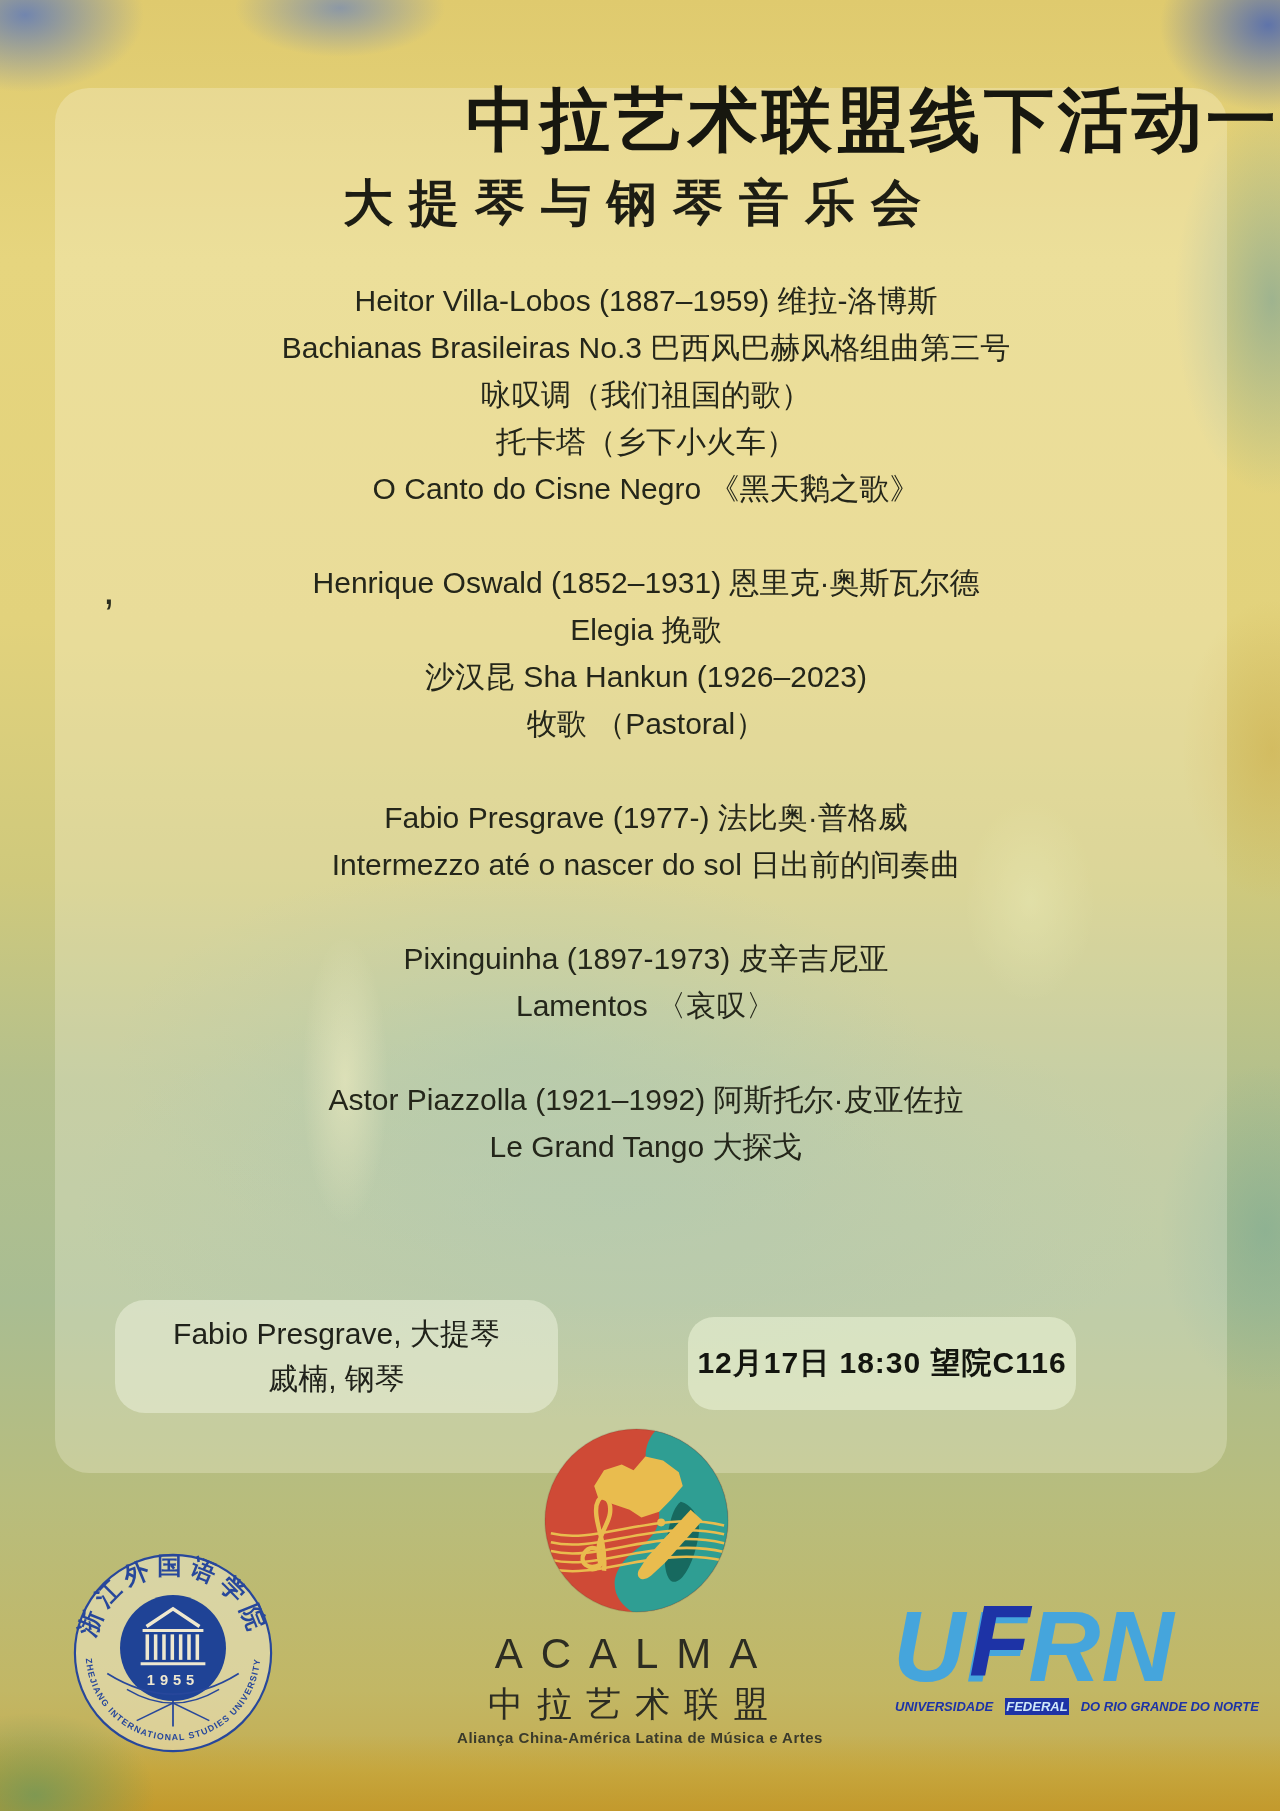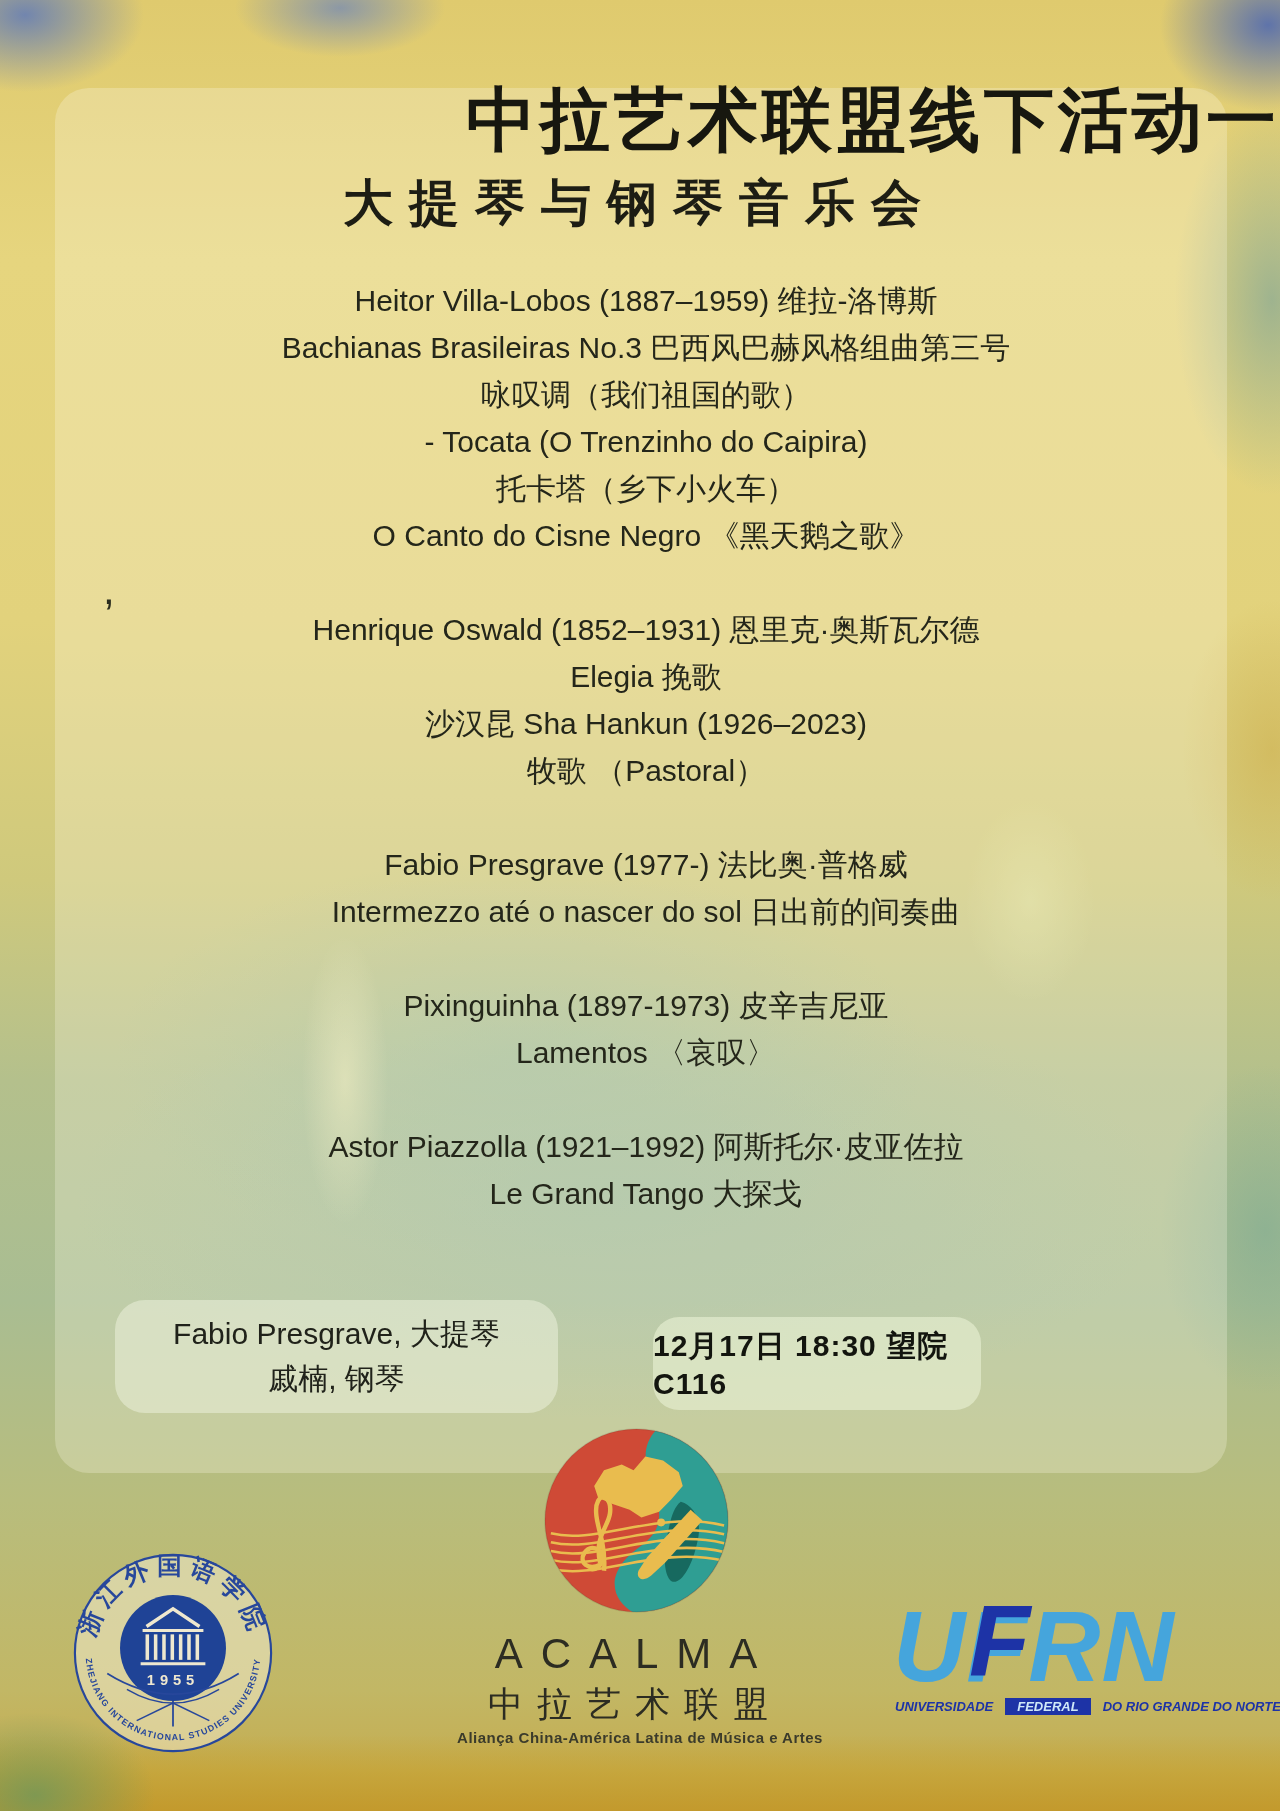--- a/index.html
+++ b/index.html
@@ -55,21 +55,21 @@
   }
 
   .performers-box {
     position:absolute; left:115px; top:1300px; width:443px; height:113px;
     background:rgba(235,241,219,0.55); border-radius:30px;
     text-align:center; padding-top:11px; box-sizing:border-box;
   }
   .performers-box p { margin:0; font-size:30px; line-height:45px; color:#20221a; }
 
   .date-box {
-    position:absolute; left:653px; top:1317px; width:328px; height:93px;
+    position:absolute; left:688px; top:1317px; width:388px; height:93px;
     background:rgba(232,240,212,0.62); border-radius:26px;
     display:flex; align-items:center; justify-content:center;
   }
   .date-box p { margin:0; font-size:30px; font-weight:bold; color:#13150f; letter-spacing:1px; }
 
   .acalma-logo { position:absolute; left:543px; top:1427px; width:187px; height:187px; }
 
   .acalma-name {
     position:absolute; left:390px; top:1630px; width:490px; margin:0;
     text-align:center; font-size:42px; font-weight:500; letter-spacing:18px;
@@ -95,36 +95,35 @@
     letter-spacing:1px; color:#45a5dc; white-space:nowrap;
   }
   .uf-dark {
     position:absolute; left:76px; top:-6px; color:#1d33a6;
   }
   .ufrn-sub {
     position:absolute; left:2px; top:102px; width:318px;
     display:flex; gap:12px; justify-content:flex-start; align-items:center;
     font-style:italic; font-weight:bold; font-size:13px; color:#1d33a6; white-space:nowrap;
   }
-  .ufrn-sub .fed { background:#1d33a6; color:#cfe8f8; padding:1px 12px; }
+  .ufrn-sub .fed { background:#1d33a6; color:#cfe8f8; padding:1px 1px; }
 </style>
 </head>
 <body>
 
 <div class="poster">
   <div class="wash"></div>
 
   <h1 class="title">中拉艺术联盟线下活动一</h1>
   <h2 class="subtitle">大提琴与钢琴音乐会</h2>
 
   <div class="program">
     <p>Heitor Villa-Lobos  (1887–1959)  维拉-洛博斯</p>
     <p>Bachianas Brasileiras No.3 巴西风巴赫风格组曲第三号</p>
     <p>咏叹调（我们祖国的歌）</p>
-    <p>- Tocata (O Trenzinho do Caipira)</p>
     <p>托卡塔（乡下小火车）</p>
     <p>O Canto do Cisne Negro 《黑天鹅之歌》</p>
     <div class="gap"></div>
     <p>Henrique Oswald (1852–1931) 恩里克·奥斯瓦尔德</p>
     <p>Elegia 挽歌</p>
     <p>沙汉昆 Sha Hankun (1926–2023)</p>
     <p>牧歌 （Pastoral）</p>
     <div class="gap"></div>
     <p>Fabio Presgrave (1977-) 法比奥·普格威</p>
     <p>Intermezzo até o nascer do sol  日出前的间奏曲</p>

